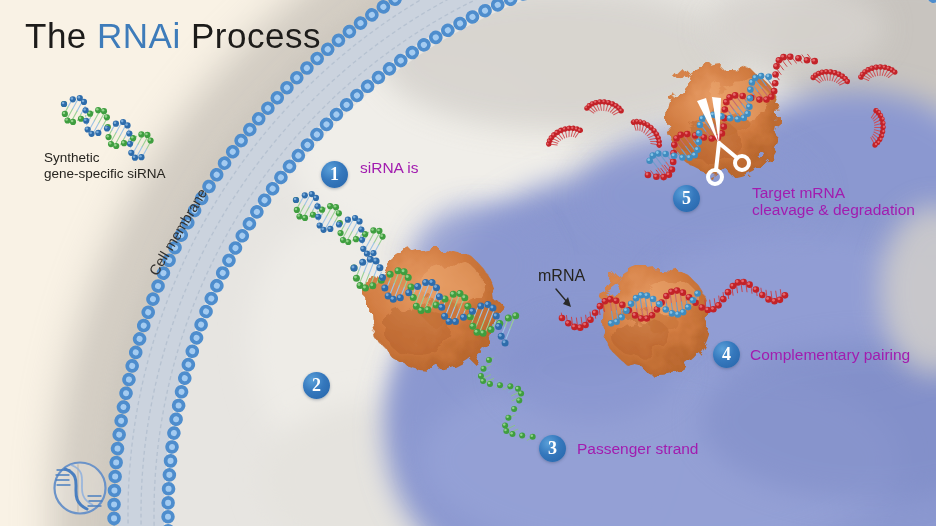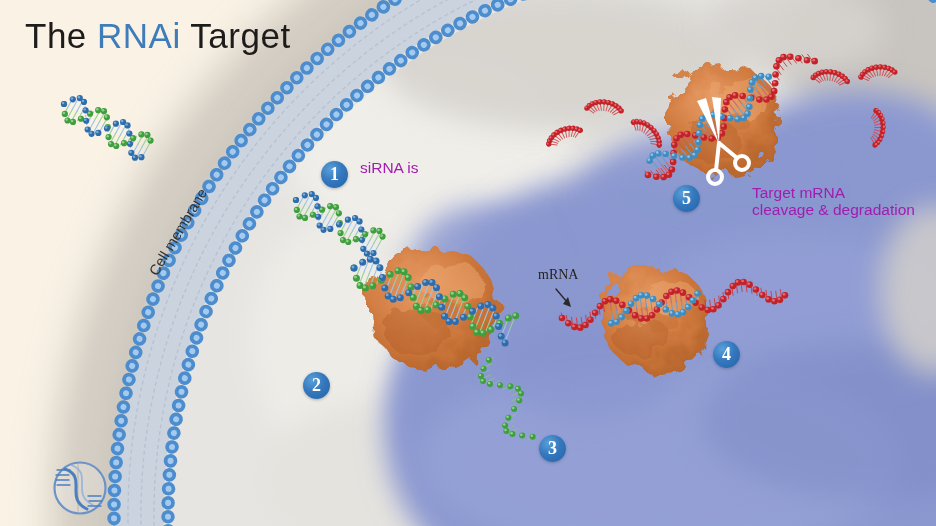--- a/index.html
+++ b/index.html
@@ -6,21 +6,21 @@
   .stage{position:relative;width:936px;height:526px;overflow:hidden;
          font-family:"Liberation Sans",sans-serif;}
   .stage svg{position:absolute;left:0;top:0;}
   .page-title{position:absolute;left:25px;top:16px;margin:0;
               font-size:35px;font-weight:400;letter-spacing:.5px;color:#1d1c1a;}
   .page-title .t-blue{color:#3e7cba;}
   .caption{position:absolute;color:#26241f;}
   .synthetic-label{left:44px;top:150px;font-size:13.5px;line-height:16px;}
   .membrane-label{left:178px;top:232px;font-size:14.5px;color:#33312e;
                   transform:translate(-50%,-50%) rotate(-59deg);white-space:nowrap;}
-  .mrna-label{left:538px;top:267px;font-size:14px;font-family:Liberation Serif, serif;}
+  .mrna-label{left:538px;top:267px;font-size:16px;}
   .badge{position:absolute;width:27px;height:27px;border-radius:50%;
          background:radial-gradient(circle at 35% 30%,#5aa0d9 0%,#3578bd 45%,#2563a8 100%);
          color:#fff;font-family:"Liberation Serif",serif;font-weight:700;font-size:18px;
          display:flex;align-items:center;justify-content:center;
          box-shadow:0 1px 3px rgba(40,60,90,.35);}
   .step-label{position:absolute;font-size:15.5px;line-height:16.5px;color:#a21caf;white-space:nowrap;}
 </style>
 </head>
 <body>
 
@@ -1183,39 +1183,49 @@
         <line x1="57" y1="470" x2="70" y2="470" stroke="#4a7fc0" stroke-width="1.3" stroke-linecap="round" opacity="1"></line>
         <line x1="56" y1="475" x2="69" y2="475" stroke="#4a7fc0" stroke-width="1.3" stroke-linecap="round" opacity="1"></line>
         <line x1="56" y1="480" x2="69" y2="480" stroke="#4a7fc0" stroke-width="1.3" stroke-linecap="round" opacity="1"></line>
         <line x1="57" y1="485" x2="70" y2="485" stroke="#4a7fc0" stroke-width="1.3" stroke-linecap="round" opacity="1"></line>
         <line x1="88" y1="496" x2="101" y2="496" stroke="#4a7fc0" stroke-width="1.3" stroke-linecap="round" opacity="1"></line>
         <line x1="89" y1="501" x2="102" y2="501" stroke="#4a7fc0" stroke-width="1.3" stroke-linecap="round" opacity="1"></line>
         <line x1="88" y1="506" x2="101" y2="506" stroke="#4a7fc0" stroke-width="1.3" stroke-linecap="round" opacity="1"></line>
       </g>
     </svg>
 
-  <h1 class="page-title"><span>The </span><span class="t-blue">RNAi</span><span> Target</span></h1>
+  <h1 class="page-title"><span>The </span><span class="t-blue">RNAi</span><span> Process</span></h1>
 
+  <div class="caption synthetic-label">
+    <span>Synthetic</span><br>
+    <span>gene-specific siRNA</span>
+  </div>
 
   <div class="caption membrane-label">Cell membrane</div>
 
   <div class="caption mrna-label">mRNA</div>
 
   <div class="badge" style="left:321px;top:161px">1</div>
   <div class="step-label" style="left:360px;top:160px">
     <span>siRNA is</span><br>
   </div>
 
   <div class="badge" style="left:303px;top:372px">2</div>
   <div class="step-label" style="left:341px;top:371px">
     <br>
   </div>
 
   <div class="badge" style="left:539px;top:435px">3</div>
+  <div class="step-label" style="left:577px;top:441px">
+    <span>Passenger strand</span>
+  </div>
 
   <div class="badge" style="left:713px;top:341px">4</div>
+  <div class="step-label" style="left:750px;top:347px">
+    <span>Complementary pairing</span>
+  </div>
 
   <div class="badge" style="left:673px;top:185px">5</div>
   <div class="step-label" style="left:752px;top:185px">
     <span>Target mRNA</span><br>
     <span>cleavage &amp; degradation</span>
   </div>
 </div>
 
 </body></html>

